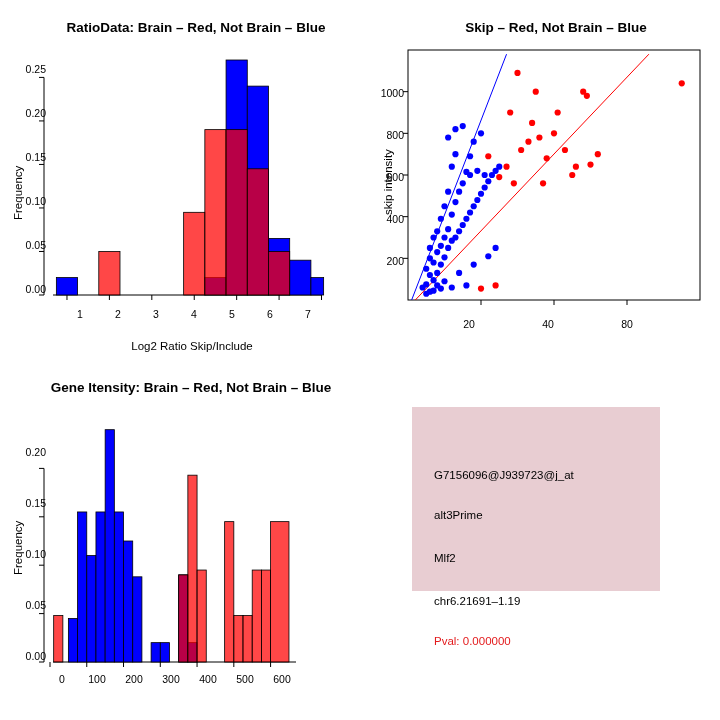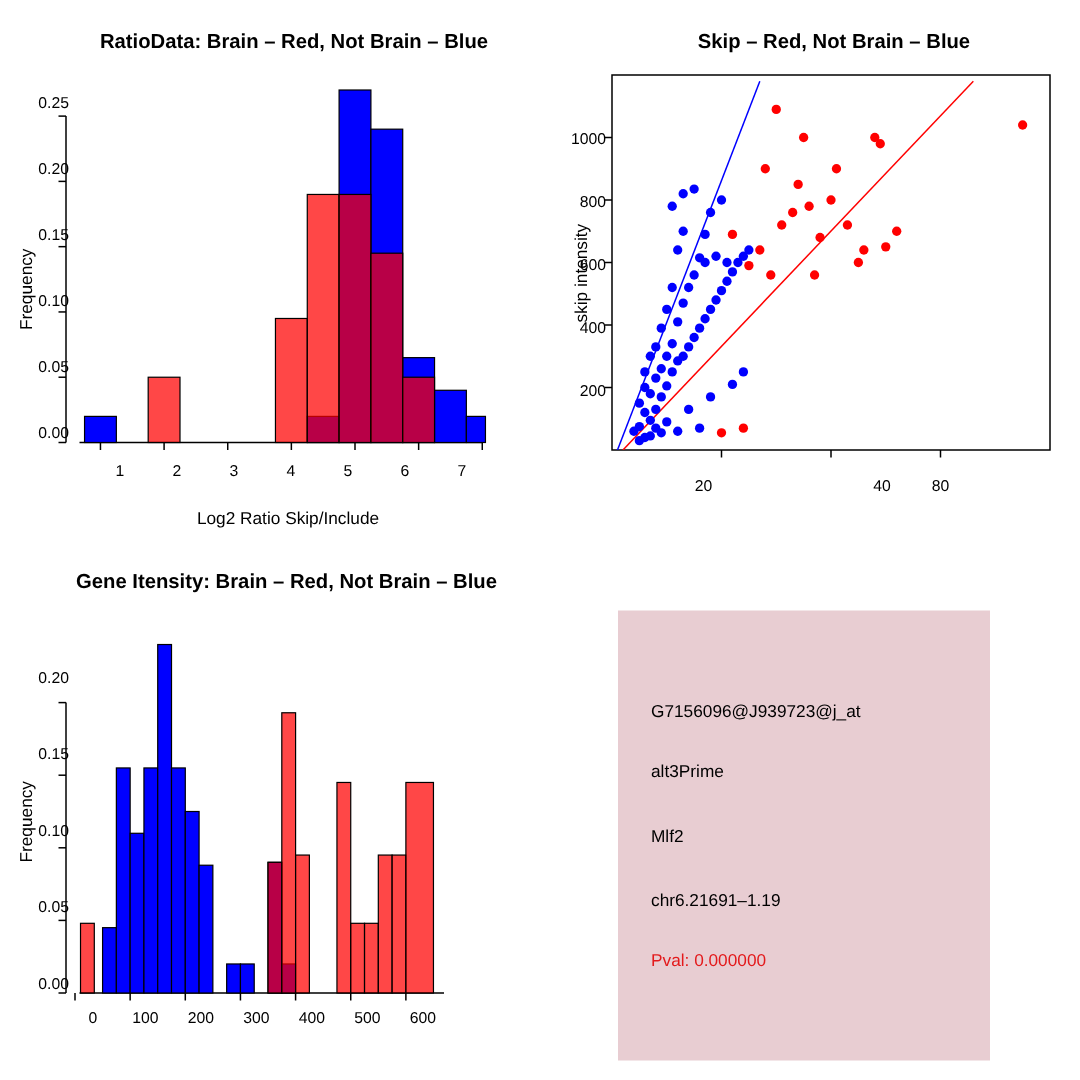--- a/index.html
+++ b/index.html
@@ -79,21 +79,21 @@
     <div class="title" style="position:absolute;left:0;top:20px;width:360px;">Skip – Red, Not Brain – Blue</div>
     <div class="vert" style="position:absolute;left:22px;top:215px;">skip intensity</div>
 
     <div class="tickr" style="position:absolute;left:10px;top:255px;width:34px;">200</div>
     <div class="tickr" style="position:absolute;left:10px;top:213px;width:34px;">400</div>
     <div class="tickr" style="position:absolute;left:10px;top:171px;width:34px;">600</div>
     <div class="tickr" style="position:absolute;left:10px;top:129px;width:34px;">800</div>
     <div class="tickr" style="position:absolute;left:10px;top:87px;width:34px;">1000</div>
 
     <div class="tick" style="position:absolute;left:97px;top:318px;width:24px;">20</div>
-    <div class="tick" style="position:absolute;left:176px;top:318px;width:24px;margin-left:40px;">40</div>
+    <div class="tick" style="position:absolute;left:176px;top:318px;width:24px;">40</div>
     <div class="tick" style="position:absolute;left:255px;top:318px;width:24px;">80</div>
 
     <svg id="svg-scatter" width="360" height="360" style="position:absolute;left:0;top:0;">
         <rect x="48" y="50" width="292" height="250" fill="none" stroke="#000" stroke-width="1"></rect>
         <line x1="121" y1="300" x2="121" y2="305" stroke="#000"></line>
         <line x1="194" y1="300" x2="194" y2="305" stroke="#000"></line>
         <line x1="267" y1="300" x2="267" y2="305" stroke="#000"></line>
         <line x1="48" y1="258.3333333333333" x2="43" y2="258.3333333333333" stroke="#000"></line>
         <line x1="48" y1="216.66666666666669" x2="43" y2="216.66666666666669" stroke="#000"></line>
         <line x1="48" y1="175" x2="43" y2="175" stroke="#000"></line>
@@ -250,21 +250,21 @@
           <rect x="224.63235294117646" y="161.64000000000001" width="9.19117647058826" height="140.35999999999999" fill="#ff0000" stroke="#000" stroke-width="0.8" fill-opacity="0.72"></rect>
           <rect x="233.82352941176472" y="255.536" width="9.191176470588232" height="46.464" fill="#ff0000" stroke="#000" stroke-width="0.8" fill-opacity="0.72"></rect>
           <rect x="243.01470588235296" y="255.536" width="9.191176470588232" height="46.464" fill="#ff0000" stroke="#000" stroke-width="0.8" fill-opacity="0.72"></rect>
           <rect x="252.2058823529412" y="210.04" width="9.191176470588204" height="91.96000000000001" fill="#ff0000" stroke="#000" stroke-width="0.8" fill-opacity="0.72"></rect>
           <rect x="261.3970588235294" y="210.04" width="9.191176470588289" height="91.96000000000001" fill="#ff0000" stroke="#000" stroke-width="0.8" fill-opacity="0.72"></rect>
           <rect x="270.5882352941177" y="161.64000000000001" width="18.382352941176464" height="140.35999999999999" fill="#ff0000" stroke="#000" stroke-width="0.8" fill-opacity="0.72"></rect>
         </g>
       </svg>
   </div>
 
-  <div class="panel infobox" style="left:412px;top:407px;width:248px;height:300px;">
+  <div class="panel infobox" style="left:412px;top:407px;width:248px;height:184px;">
     <div class="infotext" style="position:absolute;left:22px;top:62px;">G7156096@J939723@j_at</div>
     <div class="infotext" style="position:absolute;left:22px;top:102px;">alt3Prime</div>
     <div class="infotext" style="position:absolute;left:22px;top:145px;">Mlf2</div>
     <div class="infotext" style="position:absolute;left:22px;top:188px;text-align:right;">chr6.21691–1.19</div>
     <div class="infotext pval" style="position:absolute;left:22px;top:228px;">Pval: 0.000000</div>
   </div>
 
 </div>
 
 </body></html>

